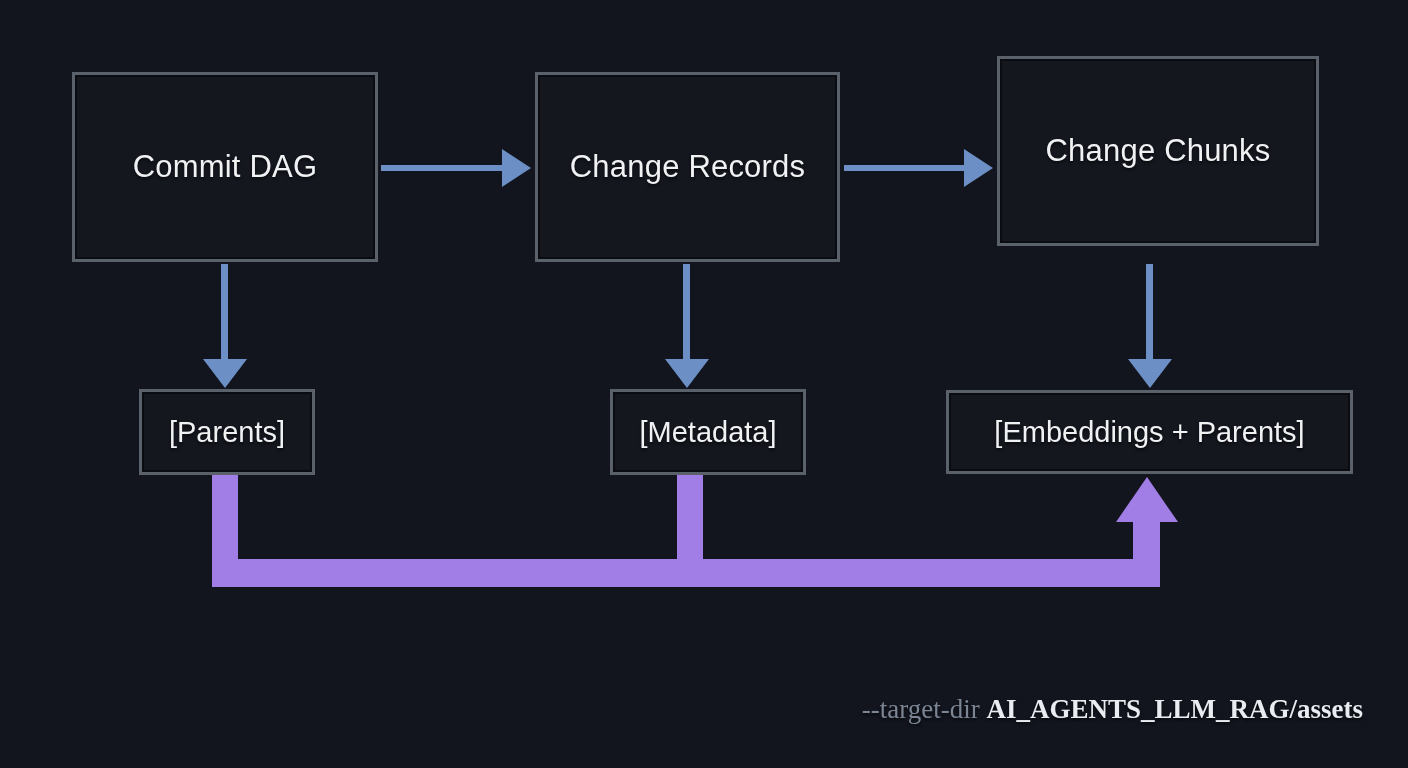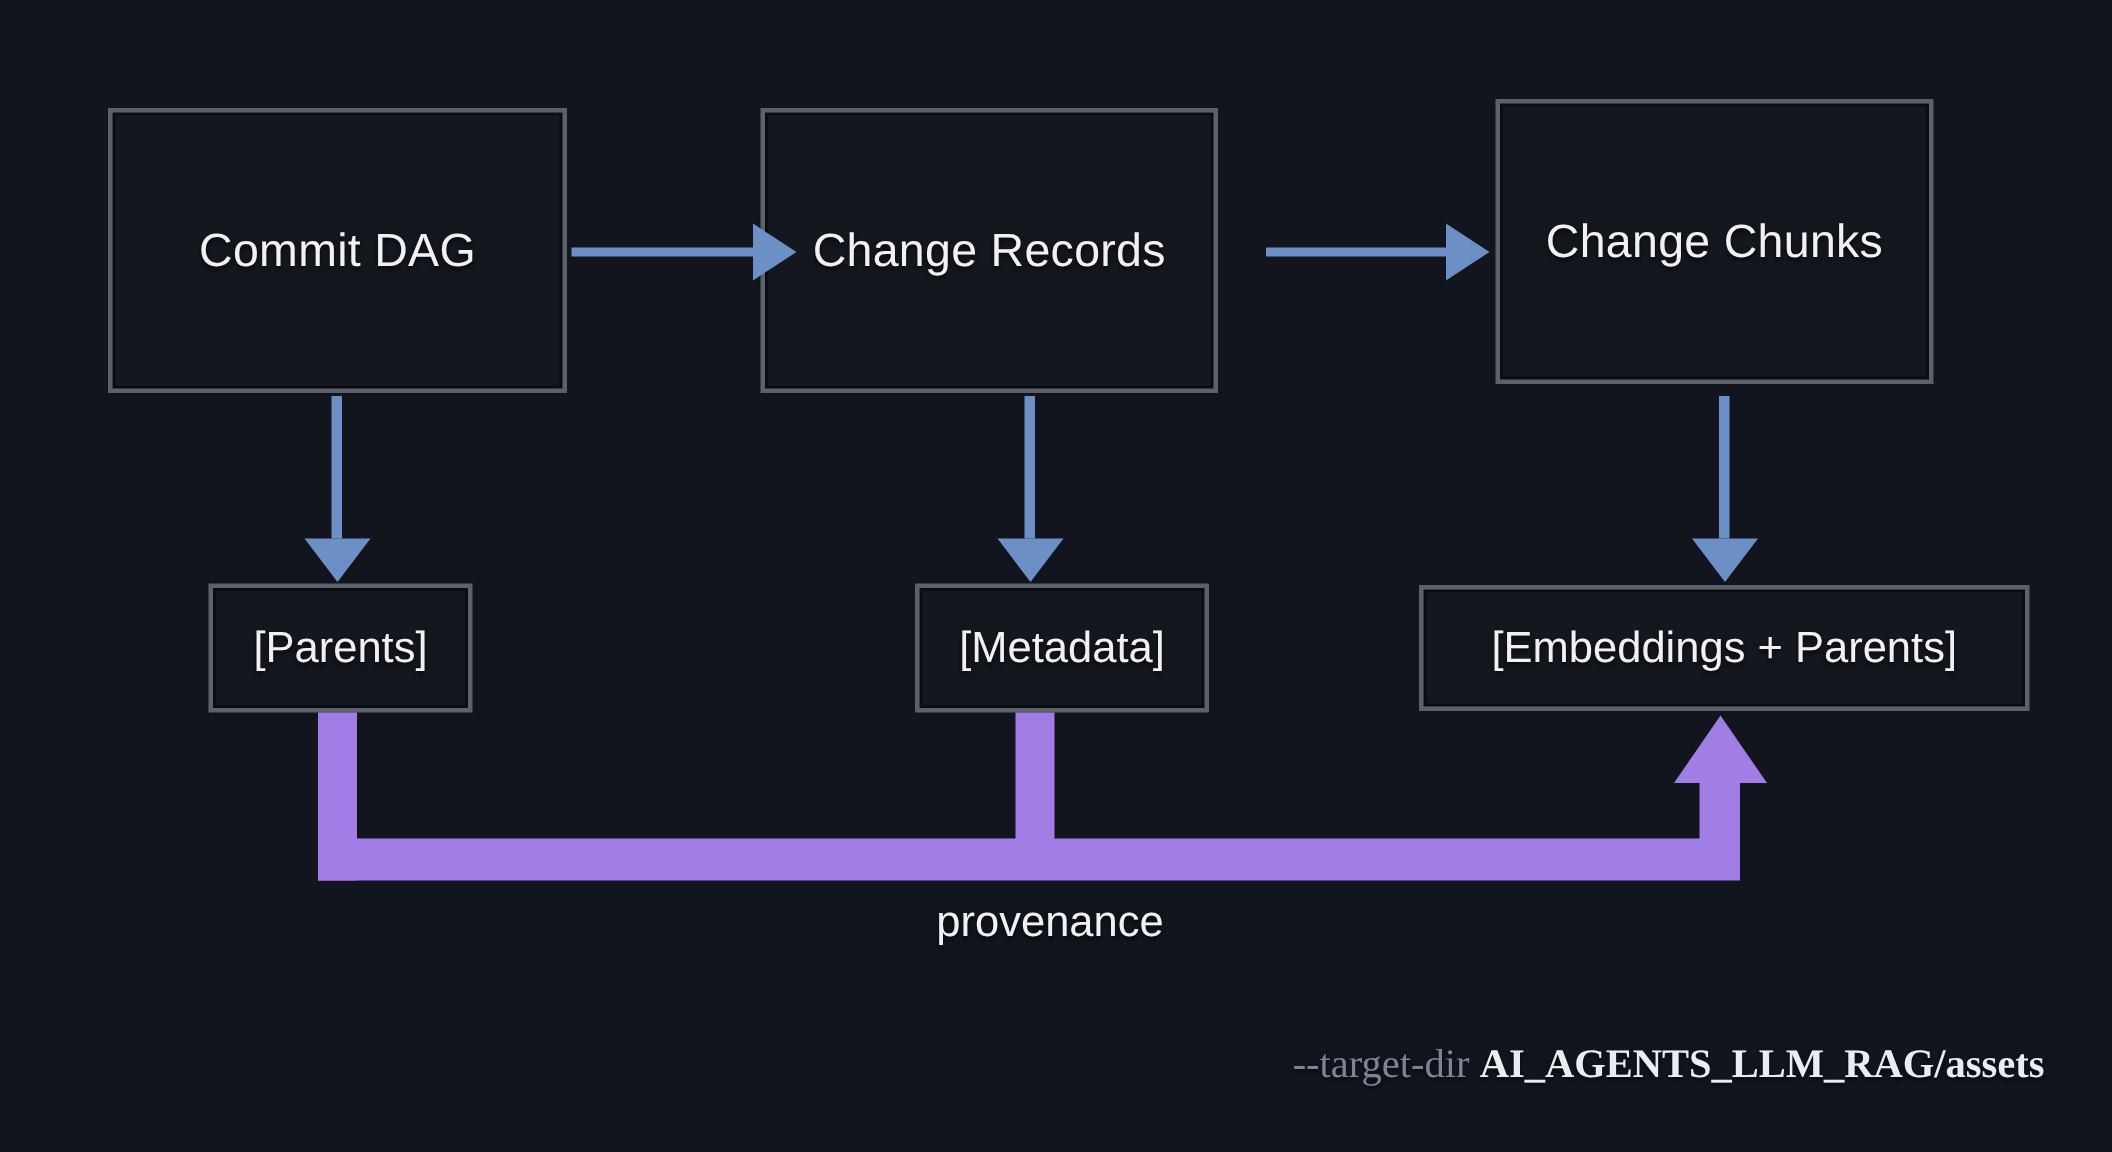--- a/index.html
+++ b/index.html
@@ -26,22 +26,22 @@
     background:var(--node-fill);
     border:3px solid var(--node-border);
     box-shadow:inset 0 0 0 2px rgba(0,0,0,.45);
     display:flex;align-items:center;justify-content:center;
     color:var(--text);
     text-shadow:0 2px 3px rgba(0,0,0,.6);
   }
   .node.top{font-size:31px;letter-spacing:.2px;}
   .node.bottom{font-size:29px;border-width:3px;}
   #node-commit{left:72px;top:72px;width:306px;height:190px;}
-  #node-records{left:507px;top:72px;width:305px;height:190px;}
-  #node-chunks{left:997px;top:66px;width:292px;height:190px;}
+  #node-records{left:535px;top:72px;width:305px;height:190px;}
+  #node-chunks{left:997px;top:56px;width:322px;height:190px;}
   #node-parents{left:139px;top:389px;width:176px;height:86px;}
   #node-metadata{left:610px;top:389px;width:196px;height:86px;}
   #node-embeddings{left:946px;top:390px;width:407px;height:84px;}
   
   .h-arrow{position:absolute;height:38px;}
   .h-arrow .shaft{
     position:absolute;left:0;top:16px;height:6px;background:var(--blue);
   }
   .h-arrow .head{
     position:absolute;top:0;width:0;height:0;
@@ -142,17 +142,16 @@
   <div class="node bottom" id="node-embeddings">
     <span>[Embeddings + Parents]</span>
   </div>
 
   <div class="p-seg" id="prov-parents-drop"></div>
   <div class="p-seg" id="prov-metadata-drop"></div>
   <div class="p-seg" id="prov-horizontal"></div>
   <div class="p-seg" id="prov-rise"></div>
   <div id="prov-arrowhead"></div>
 
-  <div class="prov-label">provenance</div>
 
   <div class="footer-cmd"><span class="flag">--target-dir</span><span> </span><span class="value">AI_AGENTS_LLM_RAG/assets</span></div>
 
 </div>
 
 </body></html>

